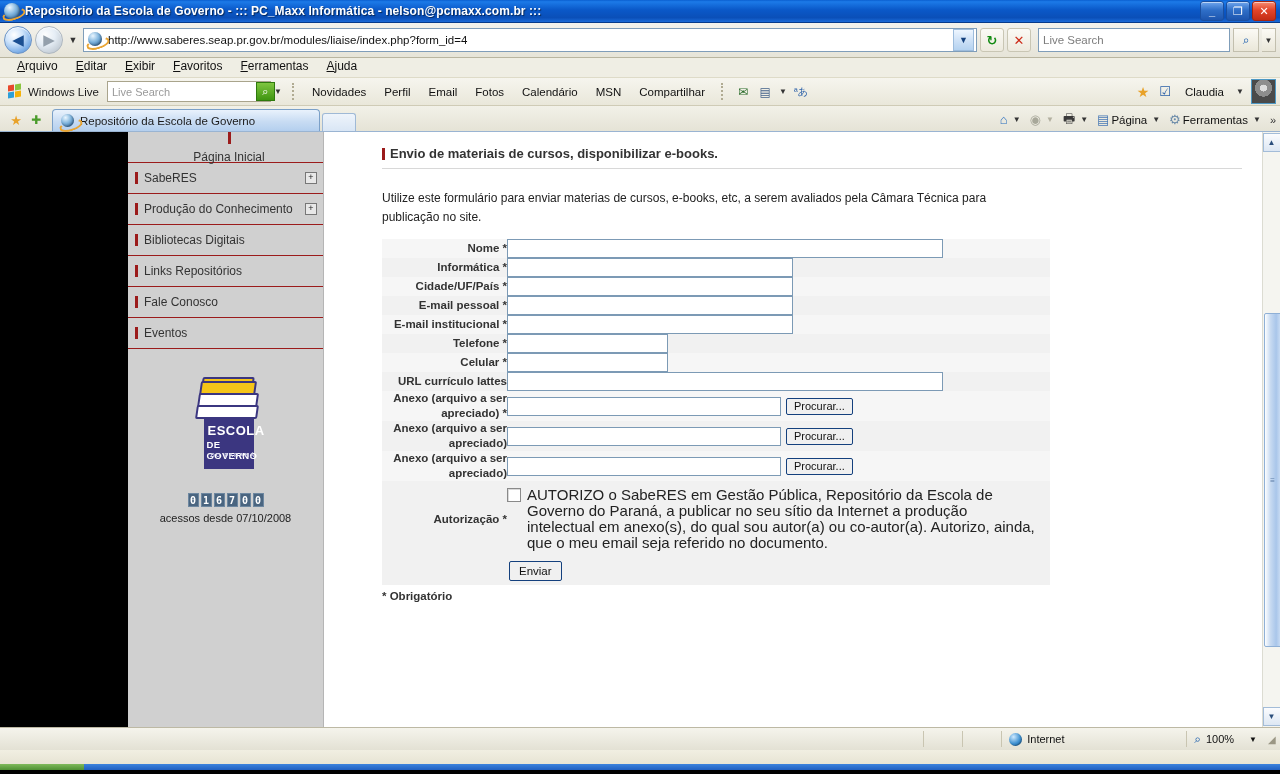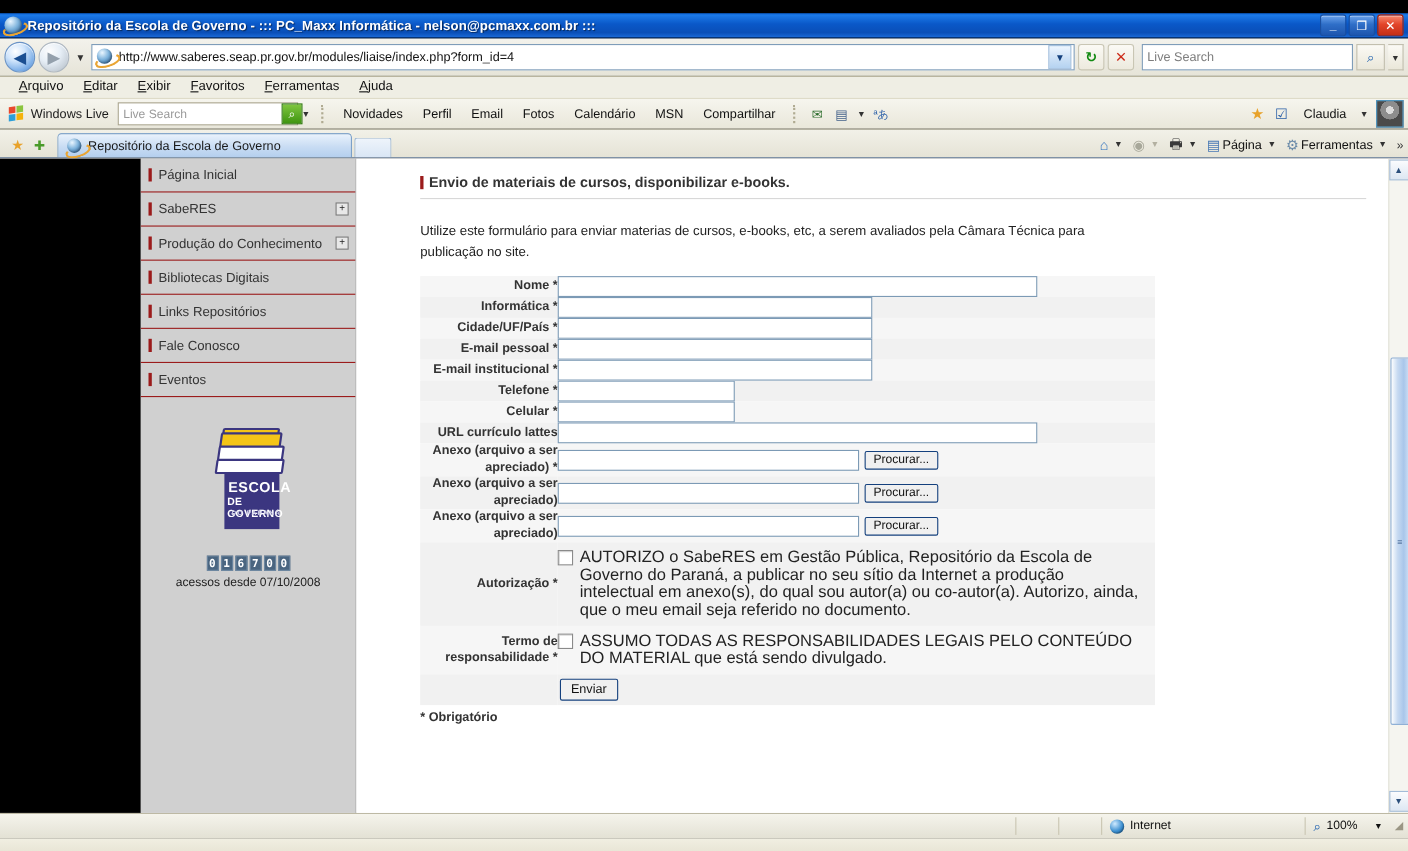--- a/index.html
+++ b/index.html
@@ -1,21 +1,21 @@
 <!DOCTYPE html>
 <html><head>
 <meta charset="utf-8">
 <style>
   html,body{margin:0;padding:0;}
   body{
     width:1280px;height:774px;overflow:hidden;
     font-family:"Liberation Sans","DejaVu Sans",sans-serif;
     font-size:12px;background:#000;
   }
-  .app{position:relative;width:1280px;height:614px;margin-top:12px;}
+  .app{position:relative;width:1280px;height:614px;}
 
   
   .titlebar{
     height:22px;
     background:linear-gradient(180deg,#0a5fd0 0%,#1c7ae8 8%,#0a58c8 45%,#0a4fb8 80%,#1a6ad8 100%);
     display:flex;align-items:center;padding:0 2px 0 4px;
     border-bottom:1px solid #063a8a;
   }
   .tb-icon{width:16px;height:16px;margin-right:5px;position:relative;flex:none;}
   .tb-title{
@@ -136,21 +136,21 @@
   .chev{font-size:11px;color:#333;padding-left:3px;}
 
   
   .viewport{position:relative;height:595px;background:#fff;display:flex;overflow:hidden;}
   .blackpad{width:128px;background:#000;flex:none;}
   .sidebar{width:195px;background:#d0d0d0;flex:none;border-right:1px solid #b5b5b5;}
   .nav-item{
     height:30px;border-bottom:1px solid #9b1b1b;display:flex;align-items:center;
     padding-left:7px;gap:6px;position:relative;
   }
-  .nav-item:first-child{border-top:0;}
+  .nav-item:first-child{border-top:0;flex-direction:column;}
   .nav-bullet{width:3px;height:12px;background:#9b1b1b;flex:none;}
   .nav-lab{font-size:12px;color:#333;flex:1;white-space:nowrap;}
   .nav-plus{
     width:10px;height:10px;border:1px solid #777;background:#e8e8e8;
     font-size:9px;line-height:8px;text-align:center;color:#222;margin-right:6px;flex:none;
   }
   .logo-wrap{padding:28px 0 0;display:flex;flex-direction:column;align-items:center;}
   .logo{width:68px;height:92px;position:relative;}
   .counter{margin-top:24px;display:flex;gap:2px;}
   .cdig{
@@ -521,29 +521,20 @@
         </tr>
         <tr class="rowB">
           <td class="lab">Autorização *</td>
           <td class="fld">
             <div class="chk-row">
               <span class="chk"></span>
               <span class="chk-txt">AUTORIZO o SabeRES em Gestão Pública, Repositório da Escola de Governo do Paraná, a publicar no seu sítio da Internet a produção intelectual em anexo(s), do qual sou autor(a) ou co-autor(a). Autorizo, ainda, que o meu email seja referido no documento.</span>
             </div>
           </td>
         </tr>
-        <tr class="rowA">
-          <td class="lab">Termo de responsabilidade *</td>
-          <td class="fld">
-            <div class="chk-row">
-              <span class="chk"></span>
-              <span class="chk-txt">ASSUMO TODAS AS RESPONSABILIDADES LEGAIS PELO CONTEÚDO DO MATERIAL que está sendo divulgado.</span>
-            </div>
-          </td>
-        </tr>
         <tr class="rowB">
           <td class="lab"></td>
           <td class="fld">
             <button class="enviar">Enviar</button>
           </td>
         </tr>
       </tbody>
         </table>
       <div class="oblig">* Obrigatório</div>
     </div>

